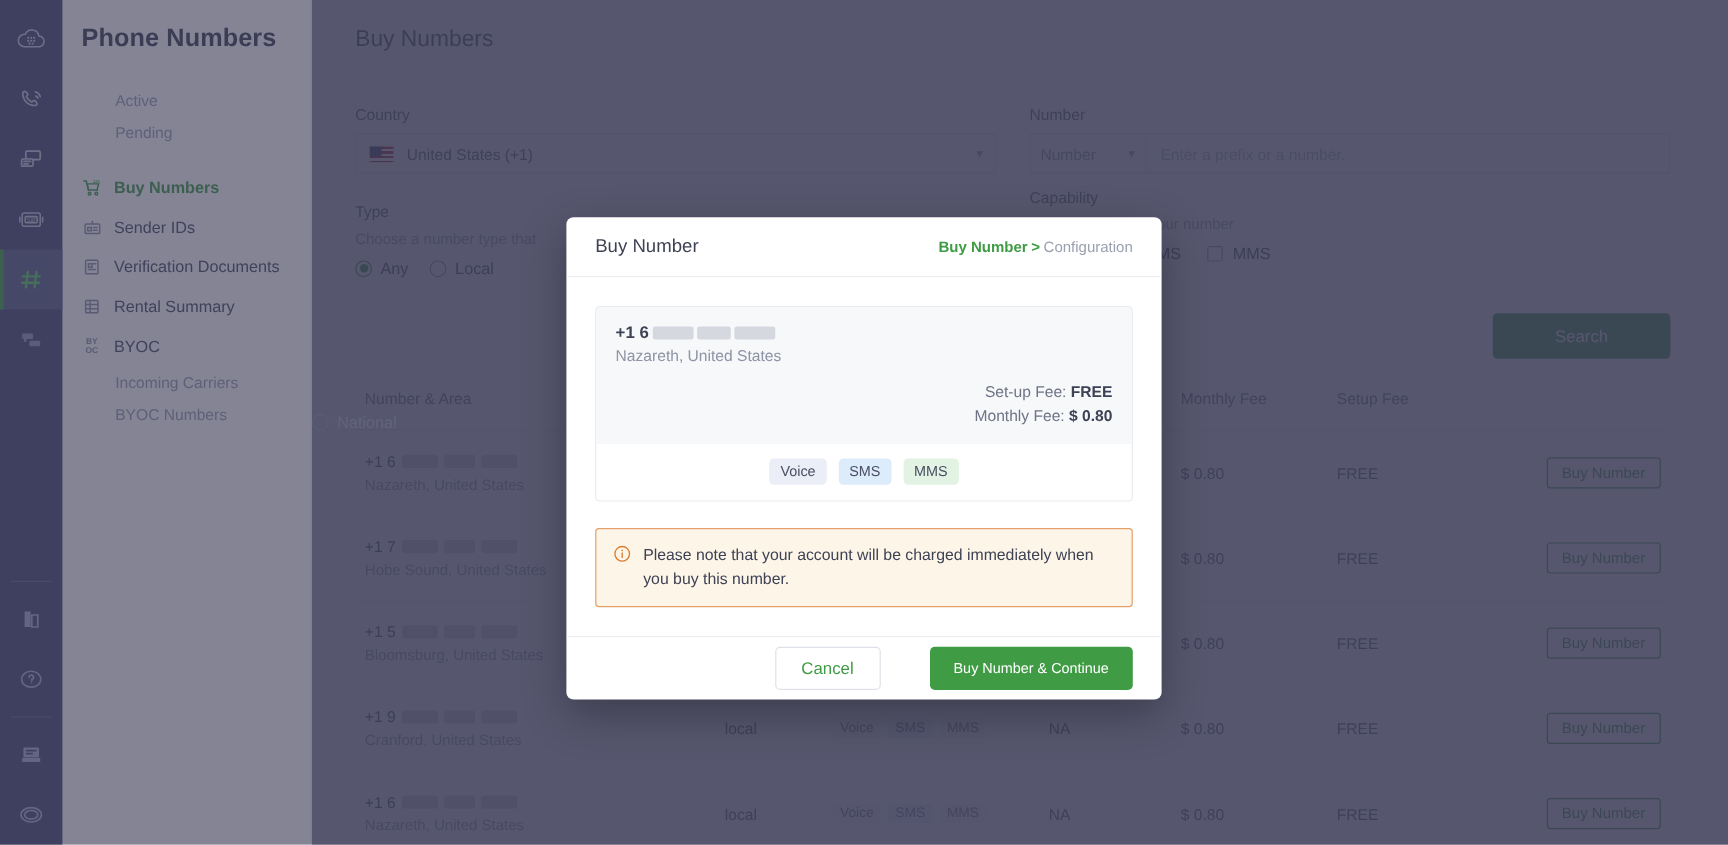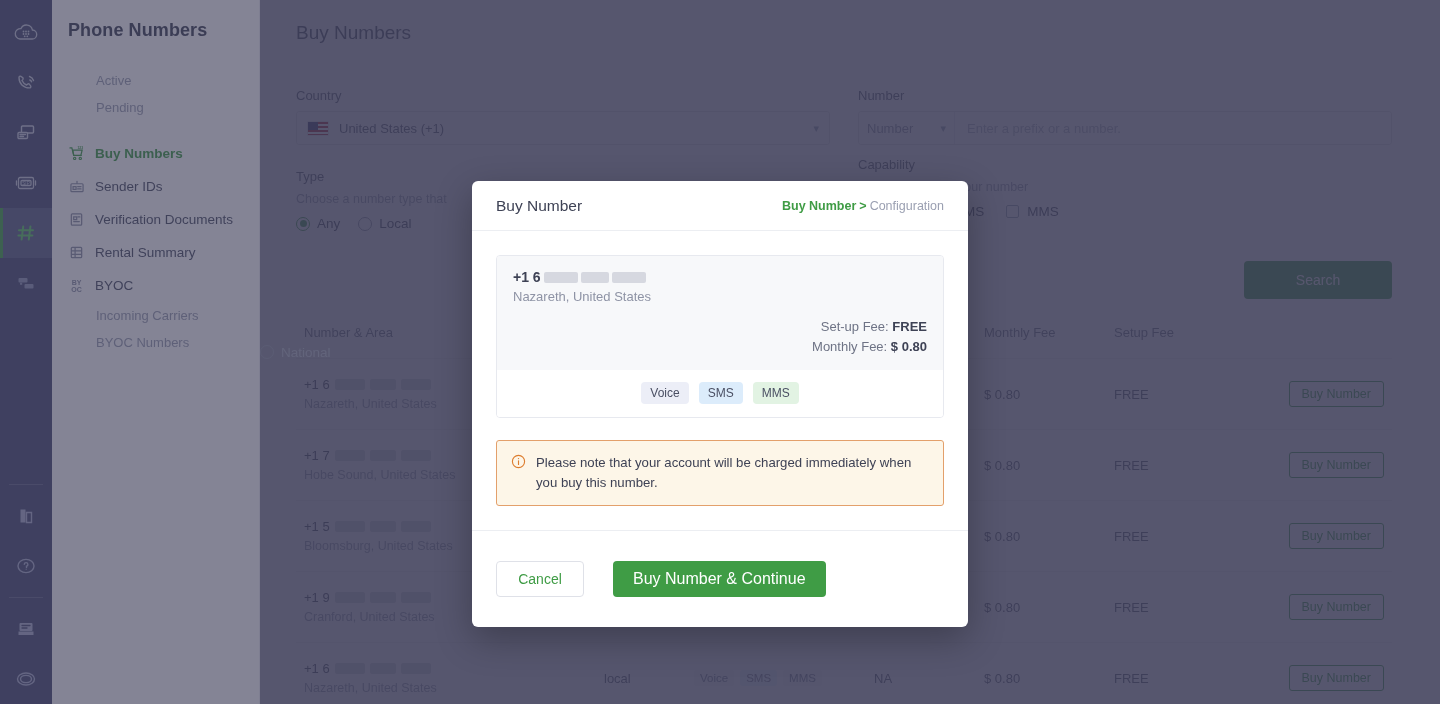--- a/index.html
+++ b/index.html
@@ -30,21 +30,21 @@
   }
   .rail-spacer { flex: 1 1 auto; }
   .rail-sep { width: 34px; height: 1px; background: rgba(255,255,255,0.16); margin: 6px 0; }
 
   
   .nav {
     width: 208px; flex: 0 0 208px; background: #fbfbfc; border-right: 1px solid #ededf1;
     padding: 16px 0 0 0;
   }
   .nav-title {
-    font-size: 18px; color: #3e4255; font-weight: 600; padding: 4px 0 26px 16px; letter-spacing: .1px;
+    font-size: 21px; color: #3e4255; font-weight: 600; padding: 4px 0 26px 16px; letter-spacing: .1px;
   }
   .nav-row {
     display: flex; align-items: center; gap: 10px;
     padding: 9px 10px 9px 16px; font-size: 13.5px; color: #4a4f63; cursor: pointer;
   }
   .nav-row .ico { width: 17px; flex: 0 0 17px; display: flex; align-items: center; justify-content: center; color: #8b90a4; }
   .nav-row.sel { color: #3f9c45; font-weight: 600; }
   .nav-row.sel .ico { color: #3f9c45; }
   .nav-sub {
     font-size: 13px; color: #9a9fb1; padding: 6px 0 6px 44px; cursor: pointer;
@@ -158,29 +158,29 @@
   .pill.mms { background: #e2f3e3; }
 
   .notice {
     margin-top: 22px; border: 1px solid #e3a06b; background: #fdf6e8; border-radius: 3px;
     padding: 12px 14px; display: flex; gap: 10px; align-items: flex-start;
   }
   .notice-ico { flex: 0 0 15px; color: #dd7d2e; margin-top: 1px; }
   .notice-txt { font-size: 13.2px; color: #3e4255; line-height: 1.5; }
 
   .modal-foot {
-    border-top: 1px solid #eceef2; padding: 30px 24px; display: flex; justify-content: flex-start; gap: 29px;
+    border-top: 1px solid #eceef2; padding: 8px 24px; display: flex; justify-content: flex-end; gap: 5px;
   }
   .btn-cancel {
     min-width: 88px; height: 36px; border: 1px solid #dfe1e8; background: #fff; color: #3f9c45;
     border-radius: 4px; font-size: 14px; font-family: inherit; cursor: pointer; padding: 0 16px;
   }
   .btn-buy {
     height: 36px; border: 0; background: #3f9c45; color: #fff; border-radius: 4px;
-    font-size: 16px; font-family: inherit; cursor: pointer; padding: 0 20px;
+    font-size: 12px; font-family: inherit; cursor: pointer; padding: 0 20px; margin-left: 36px;
   }
 </style>
 </head>
 <body>
 
 <div id="root">
 
   <div class="app">
 
     <div class="rail">

